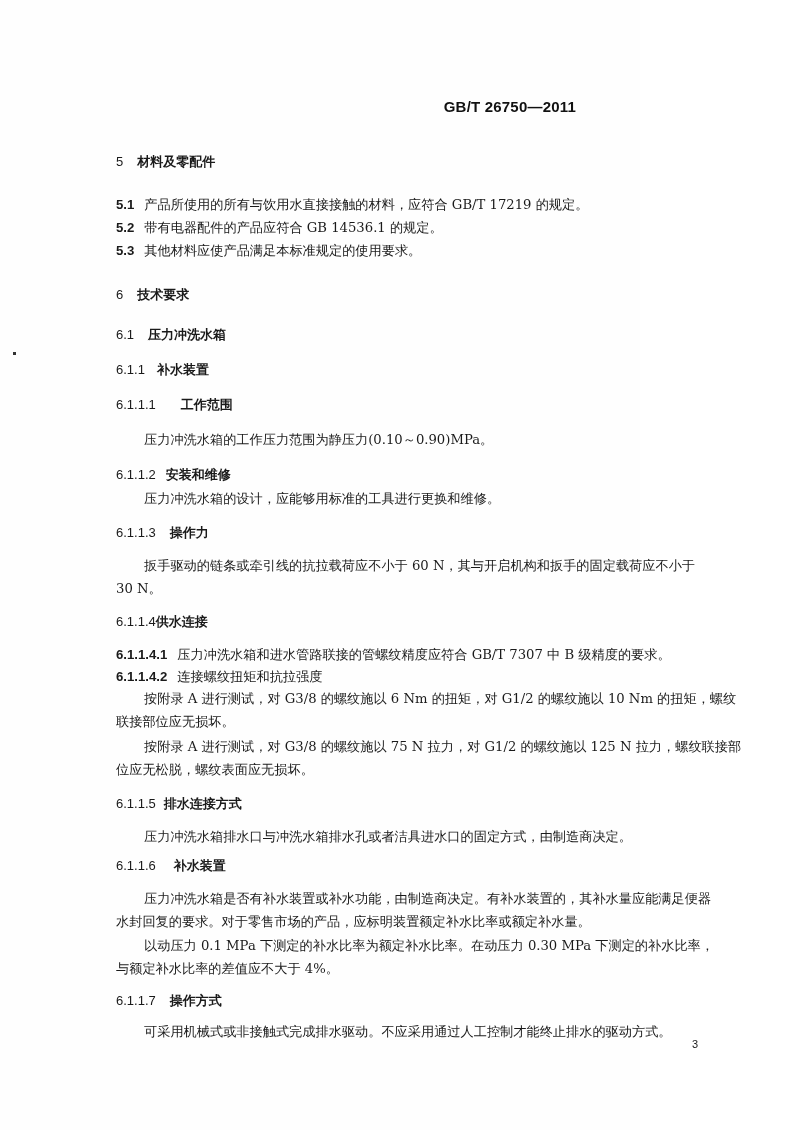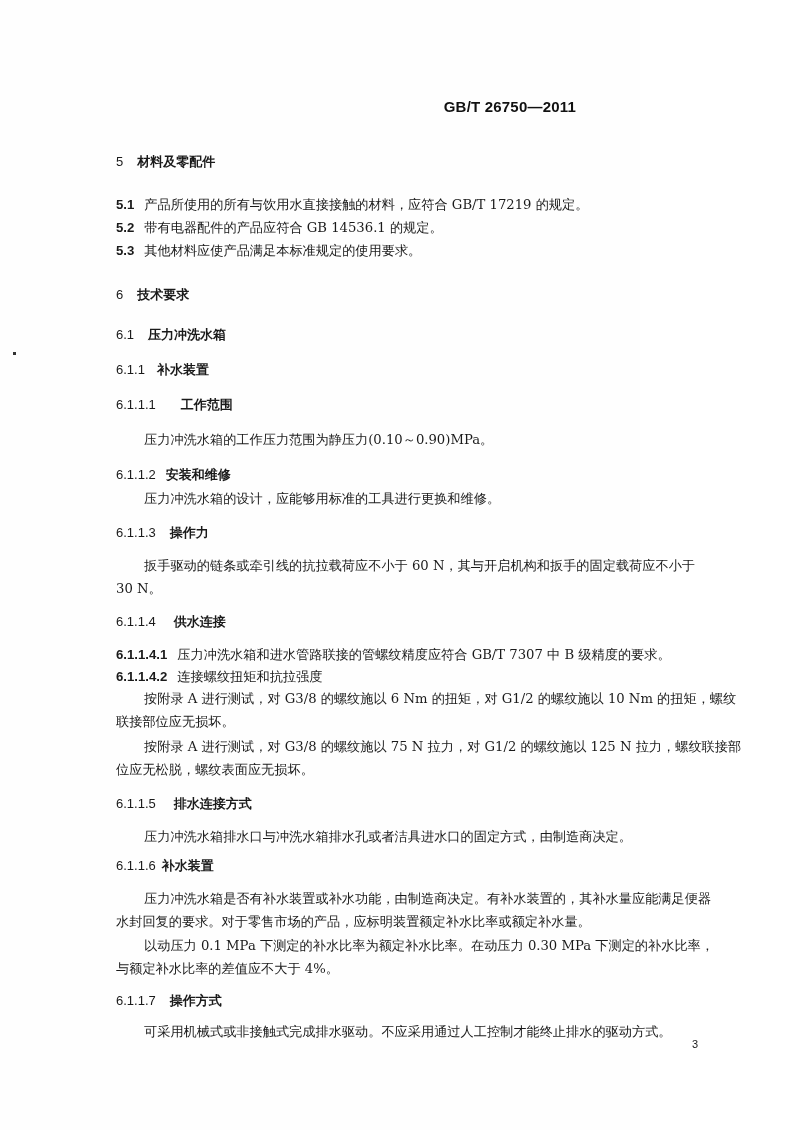--- a/index.html
+++ b/index.html
@@ -56,40 +56,40 @@
   </div>
   <div class="line body-text" style="left:144px; top:490px;">压力冲洗水箱的设计，应能够用标准的工具进行更换和维修。</div>
 
   <div class="line h" style="left:116px; top:524px;">
     <span class="num" style="margin-right:14px">6.1.1.3</span><span>操作力</span>
   </div>
   <div class="line body-text" style="left:144px; top:557px;">扳手驱动的链条或牵引线的抗拉载荷应不小于 60 N，其与开启机构和扳手的固定载荷应不小于</div>
   <div class="line body-text" style="left:116px; top:580px;">30 N。</div>
 
   <div class="line h" style="left:116px; top:613px;">
-    <span class="num" style="margin-right:18px">6.1.1.4</span><span>供水连接</span>
+    <span class="num" style="margin-right:0">6.1.1.4</span><span>供水连接</span>
   </div>
   <div class="line body-text" style="left:116px; top:646px;">
     <span class="num">6.1.1.4.1</span><span>压力冲洗水箱和进水管路联接的管螺纹精度应符合 GB/T 7307 中 B 级精度的要求。</span>
   </div>
   <div class="line body-text" style="left:116px; top:668px;">
     <span class="num">6.1.1.4.2</span><span>连接螺纹扭矩和抗拉强度</span>
   </div>
   <div class="line body-text" style="left:144px; top:690px;">按附录 A 进行测试，对 G3/8 的螺纹施以 6 Nm 的扭矩，对 G1/2 的螺纹施以 10 Nm 的扭矩，螺纹</div>
   <div class="line body-text" style="left:116px; top:713px;text-align:center;">联接部位应无损坏。</div>
   <div class="line body-text" style="left:144px; top:738px;">按附录 A 进行测试，对 G3/8 的螺纹施以 75 N 拉力，对 G1/2 的螺纹施以 125 N 拉力，螺纹联接部</div>
   <div class="line body-text" style="left:116px; top:761px;">位应无松脱，螺纹表面应无损坏。</div>
 
   <div class="line h" style="left:116px; top:795px;">
-    <span class="num" style="margin-right:18px">6.1.1.5</span><span>排水连接方式</span>
+    <span class="num" style="margin-right:8px">6.1.1.5</span><span>排水连接方式</span>
   </div>
   <div class="line body-text" style="left:144px; top:828px;">压力冲洗水箱排水口与冲洗水箱排水孔或者洁具进水口的固定方式，由制造商决定。</div>
 
   <div class="line h" style="left:116px; top:857px;">
-    <span class="num" style="margin-right:6px">6.1.1.6</span><span>补水装置</span>
+    <span class="num" style="margin-right:18px">6.1.1.6</span><span>补水装置</span>
   </div>
   <div class="line body-text" style="left:144px; top:890px;">压力冲洗水箱是否有补水装置或补水功能，由制造商决定。有补水装置的，其补水量应能满足便器</div>
   <div class="line body-text" style="left:116px; top:913px;">水封回复的要求。对于零售市场的产品，应标明装置额定补水比率或额定补水量。</div>
   <div class="line body-text" style="left:144px; top:937px;">以动压力 0.1 MPa 下测定的补水比率为额定补水比率。在动压力 0.30 MPa 下测定的补水比率，</div>
   <div class="line body-text" style="left:116px; top:960px;">与额定补水比率的差值应不大于 4%。</div>
 
   <div class="line h" style="left:116px; top:992px;">
     <span class="num" style="margin-right:14px">6.1.1.7</span><span>操作方式</span>
   </div>
   <div class="line body-text" style="left:144px; top:1023px;text-align:center;">可采用机械式或非接触式完成排水驱动。不应采用通过人工控制才能终止排水的驱动方式。</div>

